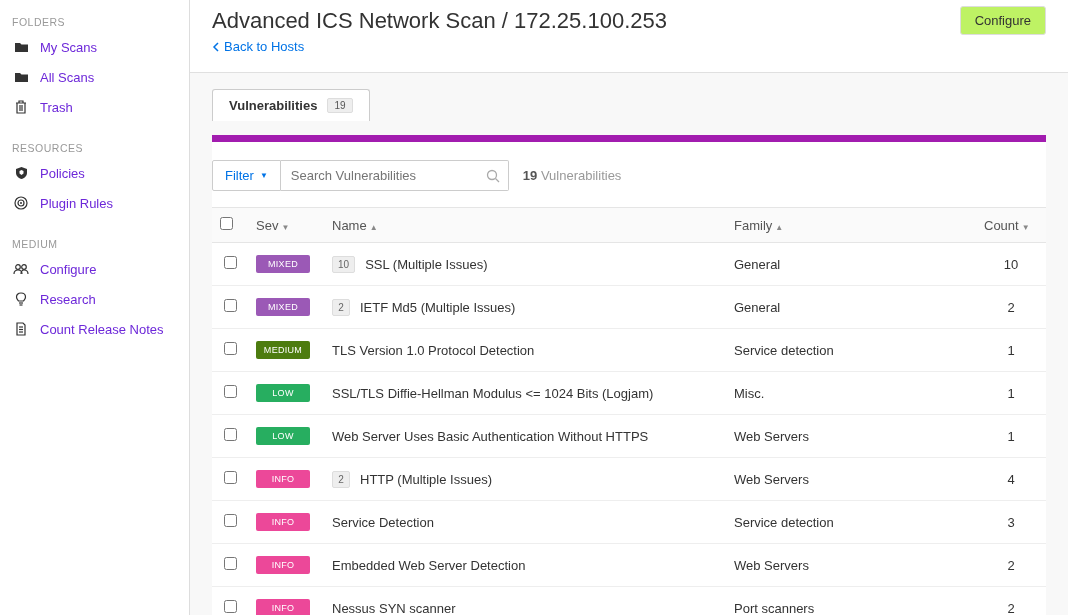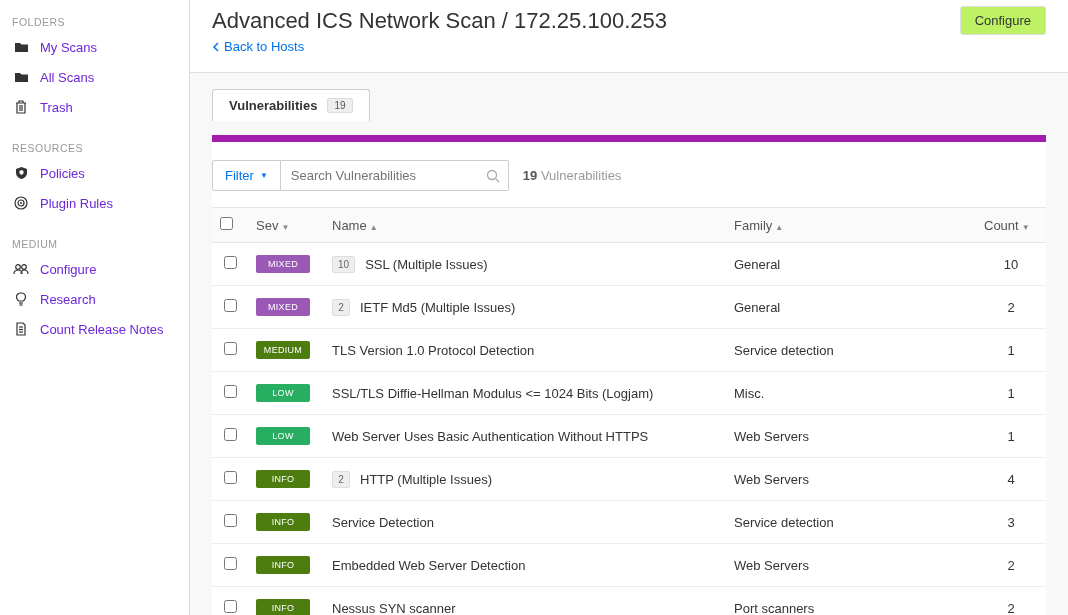--- a/index.html
+++ b/index.html
@@ -201,21 +201,21 @@
     text-align: center;
     color: #fff;
     font-size: 9px;
     padding: 4px 0;
     border-radius: 2px;
     letter-spacing: 0.3px;
   }
   .sev-MIXED { background: #9b59b6; }
   .sev-MEDIUM { background: #4d7c0f; }
   .sev-LOW { background: #27ae60; }
-  .sev-INFO { background: #4d7c0f; }
+  .sev-INFO { background: #ec4899; }
 
   .name-cell { display:flex; align-items:center; }
   .sub-count {
     background: #eee;
     border: 1px solid #ddd;
     color: #666;
     font-size: 10px;
     border-radius: 2px;
     padding: 2px 5px;
     margin-right: 10px;

